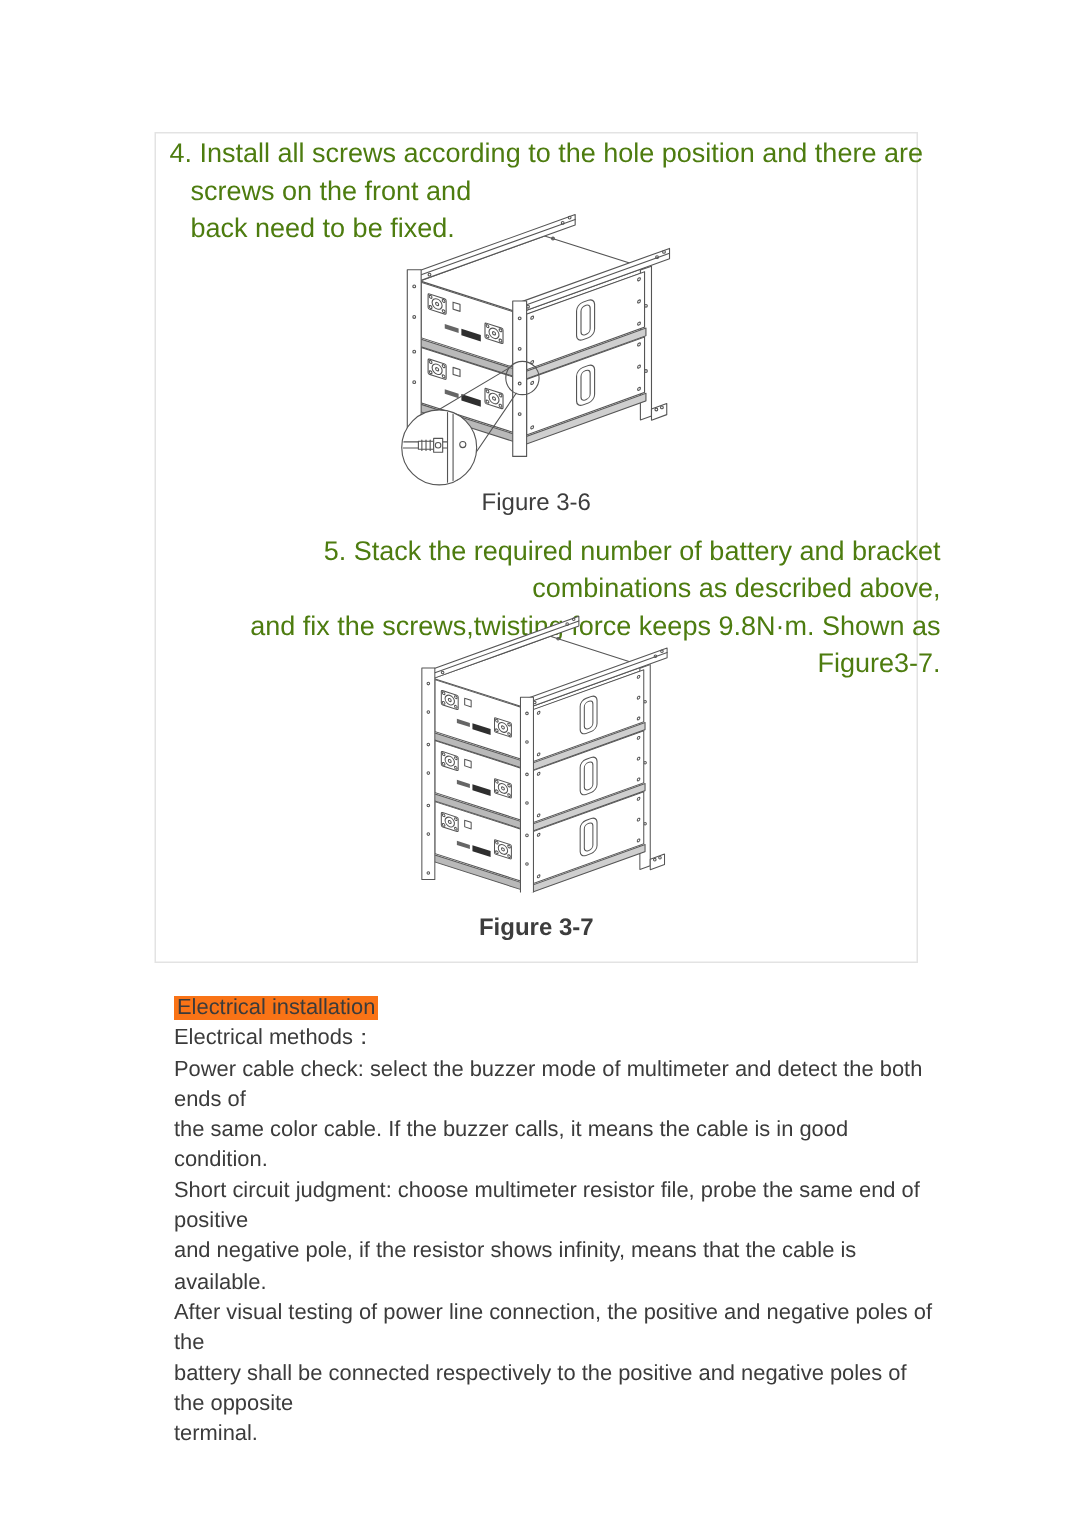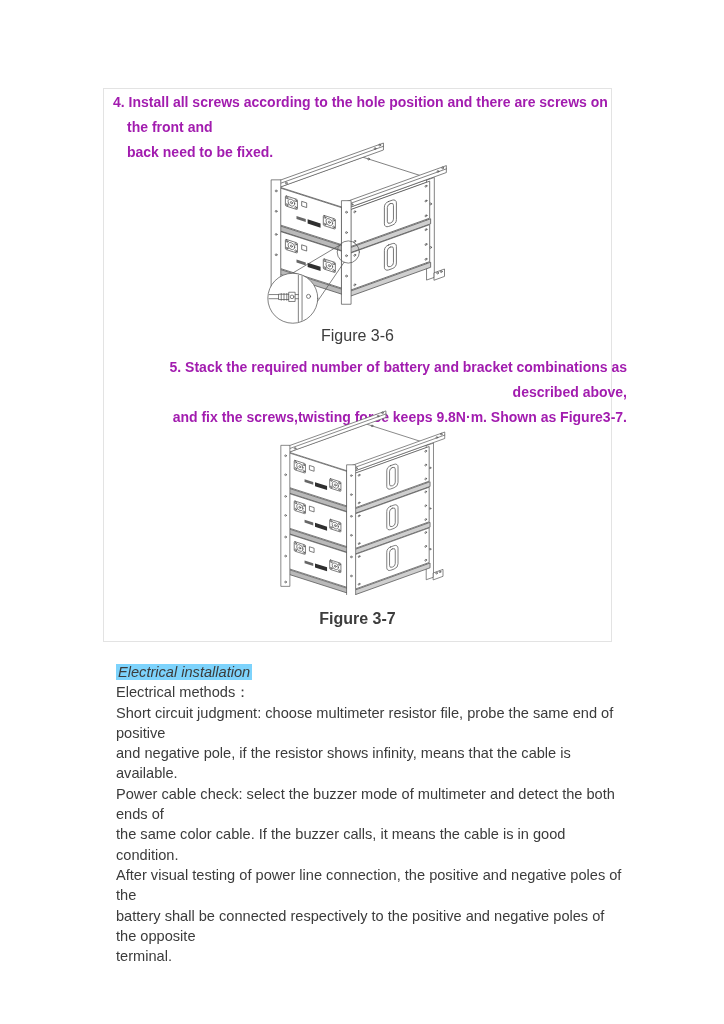--- a/index.html
+++ b/index.html
@@ -5,40 +5,40 @@
   html,body { margin:0; padding:0; background:#ffffff; }
   .page {
     position:relative; width:724px; height:1024px; background:#ffffff;
     font-family:"Liberation Sans", sans-serif; color:#3b3b3b; overflow:hidden;
   }
   .frame {
     position:absolute; left:103px; top:88px; width:507px; height:552px;
     border:1px solid #e3e3e3; background:#ffffff;
   }
   .step {
-    position:absolute; font-size:14px; line-height:25px;
-    white-space:pre-line; padding-left:14px; text-indent:-14px; color:#a21caf;font-weight:bold;
+    position:absolute; font-size:18px; line-height:25px;
+    white-space:pre-line; padding-left:14px; text-indent:-14px; color:#4d7c0f;
   }
   .step4 { left:113px; top:90px; width:500px; }
   .step5 { left:113px; top:355px; width:500px;text-align:right; }
   .figure { position:absolute; }
   .fig1 { left:252px; top:141px; width:200px; height:185px; }
   .fig2 { left:263px; top:409px; width:187px; height:186px; }
   .caption {
     position:absolute; left:103px; width:509px; text-align:center;
     font-size:16px; color:#3d3d3d;
   }
   .cap1 { top:327px; }
   .cap2 { top:610px;font-weight:bold; }
   .section {
     position:absolute; left:116px; top:662px; width:506px;
     font-size:14.6px; line-height:20.3px; color:#3b3b3b;
   }
   .heading { font-size:14.6px; }
-  .heading span { background:#7dd3fc; padding:0 2px;font-style:italic; }
+  .heading span { background:#f97316; padding:0 2px; }
   .para { white-space:pre-line; }
   svg { display:block; }
 </style>
 </head>
 <body>
 
 <div class="page">
 
   <div class="frame"></div>
 
@@ -331,23 +331,23 @@
           <circle cx="102" cy="193" r="1"></circle>
         </g>
       </svg>
     </div>
 
   <div class="caption cap2">Figure 3-7</div>
 
   <div class="section">
     <div class="heading"><span>Electrical installation</span></div>
     <div class="para">Electrical methods：</div>
+    <div class="para">Power cable check: select the buzzer mode of multimeter and detect the both ends of
+the same color cable. If the buzzer calls, it means the cable is in good condition.</div>
     <div class="para">Short circuit judgment: choose multimeter resistor file, probe the same end of positive
 and negative pole, if the resistor shows infinity, means that the cable is available.</div>
-    <div class="para">Power cable check: select the buzzer mode of multimeter and detect the both ends of
-the same color cable. If the buzzer calls, it means the cable is in good condition.</div>
     <div class="para">After visual testing of power line connection, the positive and negative poles of the
 battery shall be connected respectively to the positive and negative poles of the opposite
 terminal.</div>
 
   </div>
 
 </div>
 
 </body></html>

